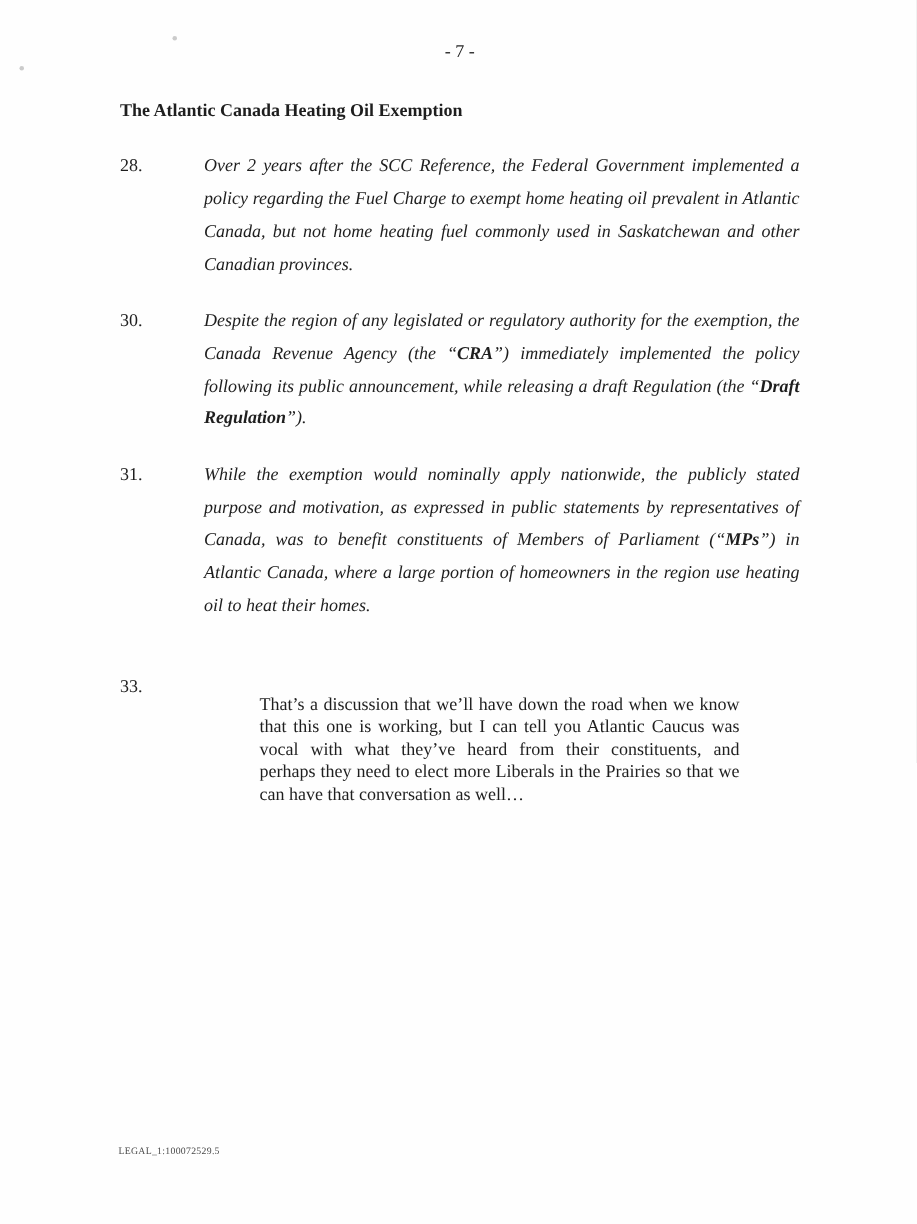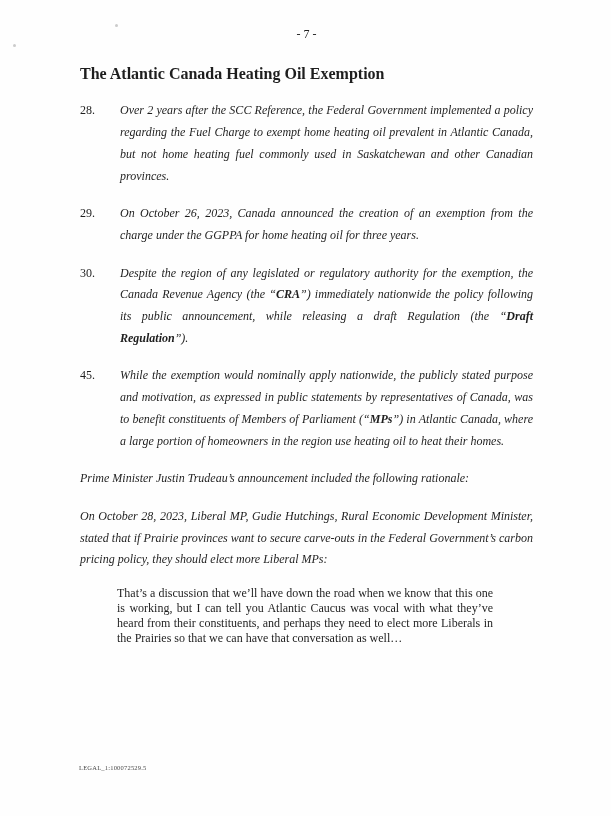--- a/index.html
+++ b/index.html
@@ -15,27 +15,28 @@
     line-height: 21.7px;
     box-sizing: border-box;
     padding: 24px 78px 0 80px;
     overflow: hidden;
   }
   .page-number {
     text-align: center;
     margin-bottom: 17px;
   }
   .heading {
-    font-size: 16px;
+    font-size: 12px;
     font-weight: bold;
     margin: 0 0 12px 0;
   }
   .para {
     display: flex;
     margin: 16px 0 11px 0;
+    gap: 16px;
   }
   .para .num {
     width: 40px;
     flex: none;
   }
   .para .body { flex: 1; min-width: 0; }
   .ptext {
     text-align: justify;
     font-style: italic;
   }
@@ -75,49 +76,42 @@
   <h1 class="heading">The Atlantic Canada Heating Oil Exemption</h1>
 
   <div id="paragraph-list">
   <div class="para">
     <span class="num">28.</span>
     <div class="body">
       <div class="ptext"><span>Over 2 years after the SCC Reference, the Federal Government implemented a policy regarding the Fuel Charge to exempt home heating oil prevalent in Atlantic Canada, but not home heating fuel commonly used in Saskatchewan and other Canadian provinces.</span></div>
     </div>
   </div>
 
+
   <div class="para">
-    <span class="num">29.</span>
+    <span class="num">30.</span>
     <div class="body">
-      <div class="ptext"><span>On October 26, 2023, Canada announced the creation of an exemption from the charge under the GGPPA for home heating oil for three years.</span></div>
+      <div class="ptext"><span>Despite the region of any legislated or regulatory authority for the exemption, the Canada Revenue Agency (the “</span><b>CRA</b><span>”) immediately implemented the policy following its public announcement, while releasing a draft Regulation (the “</span><b>Draft Regulation</b><span>”).</span></div>
     </div>
   </div>
 
   <div class="para">
-    <span class="num">30.</span>
-    <div class="body">
-      <div class="ptext"><span>Despite the region of any legislated or regulatory authority for the exemption, the Canada Revenue Agency (the “</span><b>CRA</b><span>”) immediately nationwide the policy following its public announcement, while releasing a draft Regulation (the “</span><b>Draft Regulation</b><span>”).</span></div>
-    </div>
-  </div>
-
-  <div class="para">
-    <span class="num">45.</span>
+    <span class="num">31.</span>
     <div class="body">
       <div class="ptext"><span>While the exemption would nominally apply nationwide, the publicly stated purpose and motivation, as expressed in public statements by representatives of Canada, was to benefit constituents of Members of Parliament (“</span><b>MPs</b><span>”) in Atlantic Canada, where a large portion of homeowners in the region use heating oil to heat their homes.</span></div>
     </div>
   </div>
 
   <div class="para">
     <div class="body">
-      <div class="ptext"><span>Prime Minister Justin Trudeau’s announcement included the following rationale:</span></div>
         </div>
   </div>
 
   <div class="para">
+    <span class="num">33.</span>
     <div class="body">
-      <div class="ptext"><span>On October 28, 2023, Liberal MP, Gudie Hutchings, Rural Economic Development Minister, stated that if Prairie provinces want to secure carve-outs in the Federal Government’s carbon pricing policy, they should elect more Liberal MPs:</span></div>
     <blockquote class="quote">That’s a discussion that we’ll have down the road when we know that this one is working, but I can tell you Atlantic Caucus was vocal with what they’ve heard from their constituents, and perhaps they need to elect more Liberals in the Prairies so that we can have that conversation as well…</blockquote>
         </div>
   </div>
 </div>
 
   <div class="doc-footer">LEGAL_1:100072529.5</div>
 </div>
 
 </body></html>

